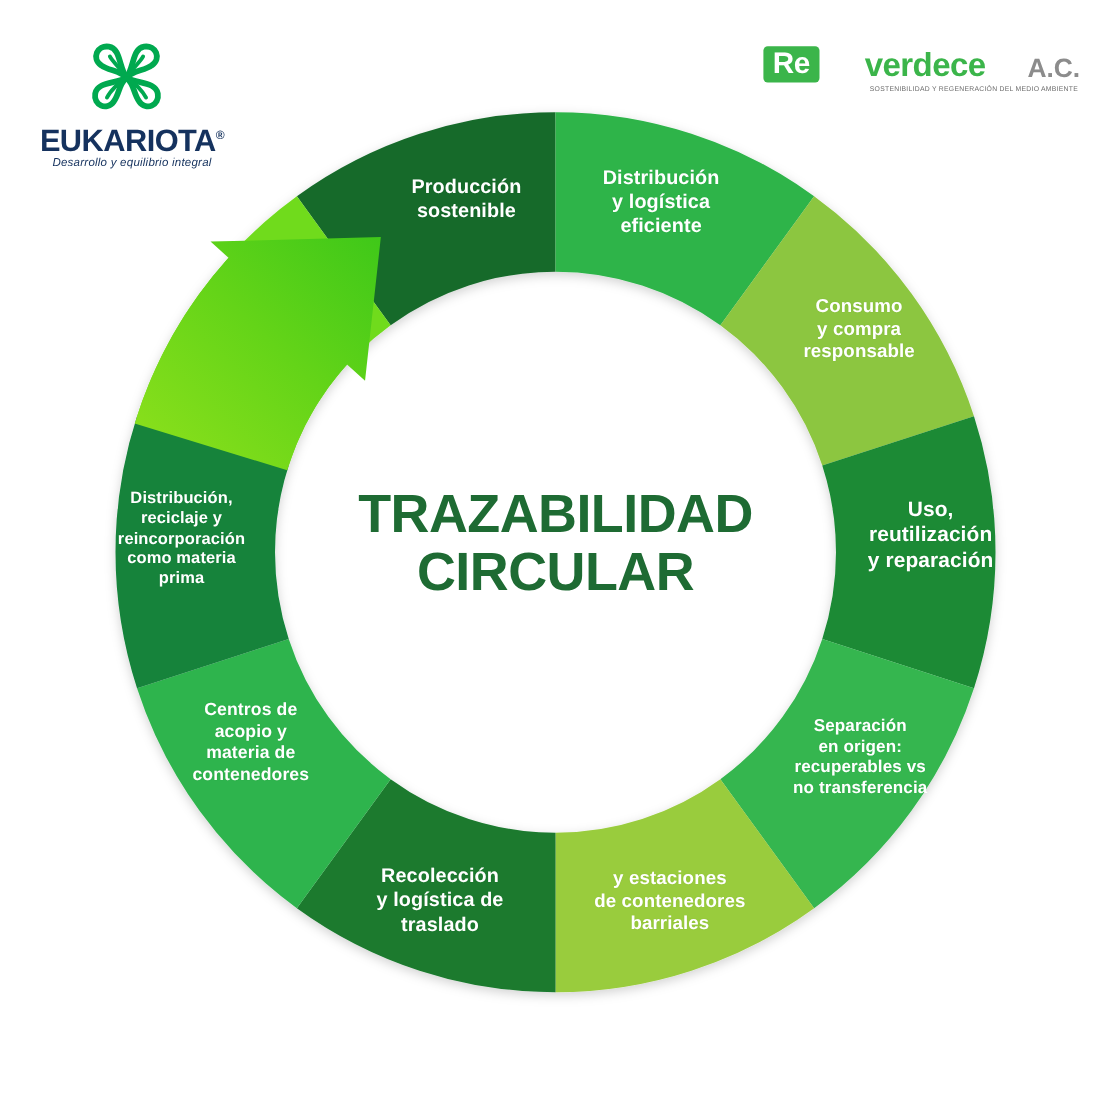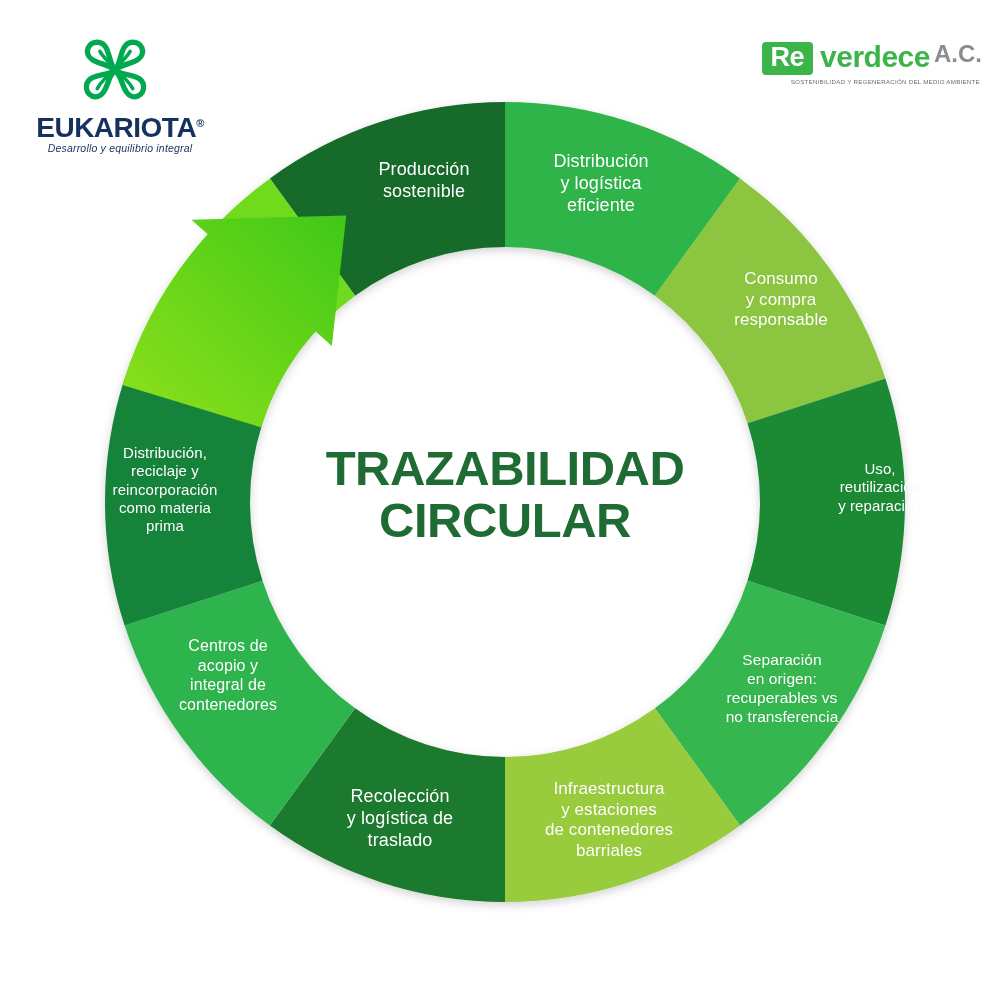--- a/index.html
+++ b/index.html
@@ -20,21 +20,21 @@
     font-size:28px;font-weight:bold;color:#15325e;letter-spacing:-0.5px;
     font-family:"Liberation Sans", sans-serif;
   }
   .logo-left .reg{font-size:11px;vertical-align:super;}
   .logo-left .tagline{
     position:absolute;left:0;top:112px;width:200px;text-align:center;
     font-size:10.5px;color:#15325e;font-style:italic;letter-spacing:0.2px;
   }
 
   .logo-right{position:absolute;right:18px;top:42px;height:62px;}
-  .logo-right .row{display:flex;align-items:flex-start;}
+  .logo-right .row{display:flex;align-items:flex-end;gap:34px;}
   .logo-right .re-box{
     background:#3bb54a;border-radius:4px;padding:2px 9px 4px 9px;
     color:#ffffff;font-size:27px;font-weight:bold;line-height:1;
     letter-spacing:-0.5px;
   }
   .logo-right .verdece{
     color:#3bb54a;font-size:30px;font-weight:bold;line-height:1;
     margin-left:7px;letter-spacing:-0.5px;
   }
   .logo-right .ac{
@@ -46,21 +46,21 @@
     margin-top:3px;padding-right:2px;white-space:nowrap;
   }
 
   
   #ring{position:absolute;left:0;top:0;width:1000px;height:1000px;}
 
   
   .seg-label{
     position:absolute;
     color:#ffffff;
-    font-weight:normal;
+    font-weight:bold;
     text-align:center;
     line-height:1.22;
     letter-spacing:0.1px;
     width:200px;
     transform:translate(-50%,-50%);
     pointer-events:none;
     text-shadow:0 0 2px rgba(0,0,0,0.06);
   }
 
   
@@ -151,46 +151,45 @@
       <div class="seg-label" style="left: 601px; top: 184px; font-size: 18px; width: 190px;">
         <div>Distribución</div>
         <div>y logística</div>
         <div>eficiente</div>
       </div>
       <div class="seg-label" style="left: 781px; top: 300px; font-size: 17px; width: 180px;">
         <div>Consumo</div>
         <div>y compra</div>
         <div>responsable</div>
       </div>
-      <div class="seg-label" style="left: 880px; top: 487px; font-size: 15px; width: 185px;">
+      <div class="seg-label" style="left: 846px; top: 487px; font-size: 19px; width: 185px;">
         <div>Uso,</div>
         <div>reutilización</div>
         <div>y reparación</div>
       </div>
       <div class="seg-label" style="left: 782px; top: 689px; font-size: 15.5px; width: 185px;">
         <div>Separación</div>
         <div>en origen:</div>
         <div>recuperables vs</div>
         <div>no transferencia</div>
       </div>
       <div class="seg-label" style="left: 609px; top: 820px; font-size: 17px; width: 200px;">
-        <div>Infraestructura</div>
         <div>y estaciones</div>
         <div>de contenedores</div>
         <div>barriales</div>
       </div>
       <div class="seg-label" style="left: 400px; top: 819px; font-size: 18px; width: 195px;">
         <div>Recolección</div>
         <div>y logística de</div>
         <div>traslado</div>
       </div>
       <div class="seg-label" style="left: 228px; top: 675px; font-size: 16px; width: 180px;">
         <div>Centros de</div>
         <div>acopio y</div>
-        <div>integral de</div>
+        <div>materia de</div>
         <div>contenedores</div>
       </div>
       <div class="seg-label" style="left: 165px; top: 490px; font-size: 15px; width: 175px;">
         <div>Distribución,</div>
         <div>reciclaje y</div>
         <div>reincorporación</div>
         <div>como materia</div>
         <div>prima</div>
       </div>
     </div>

